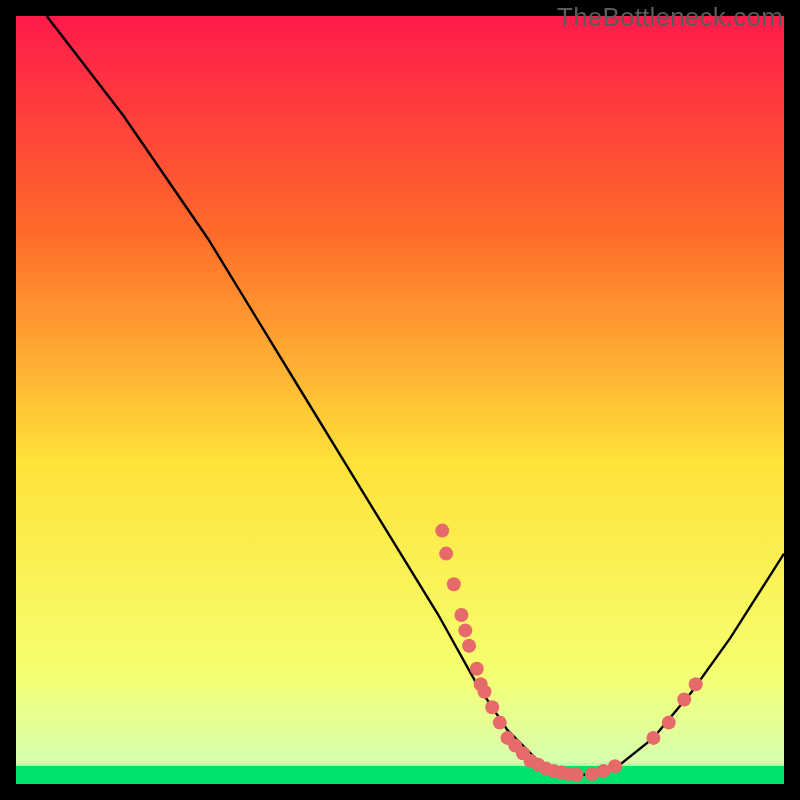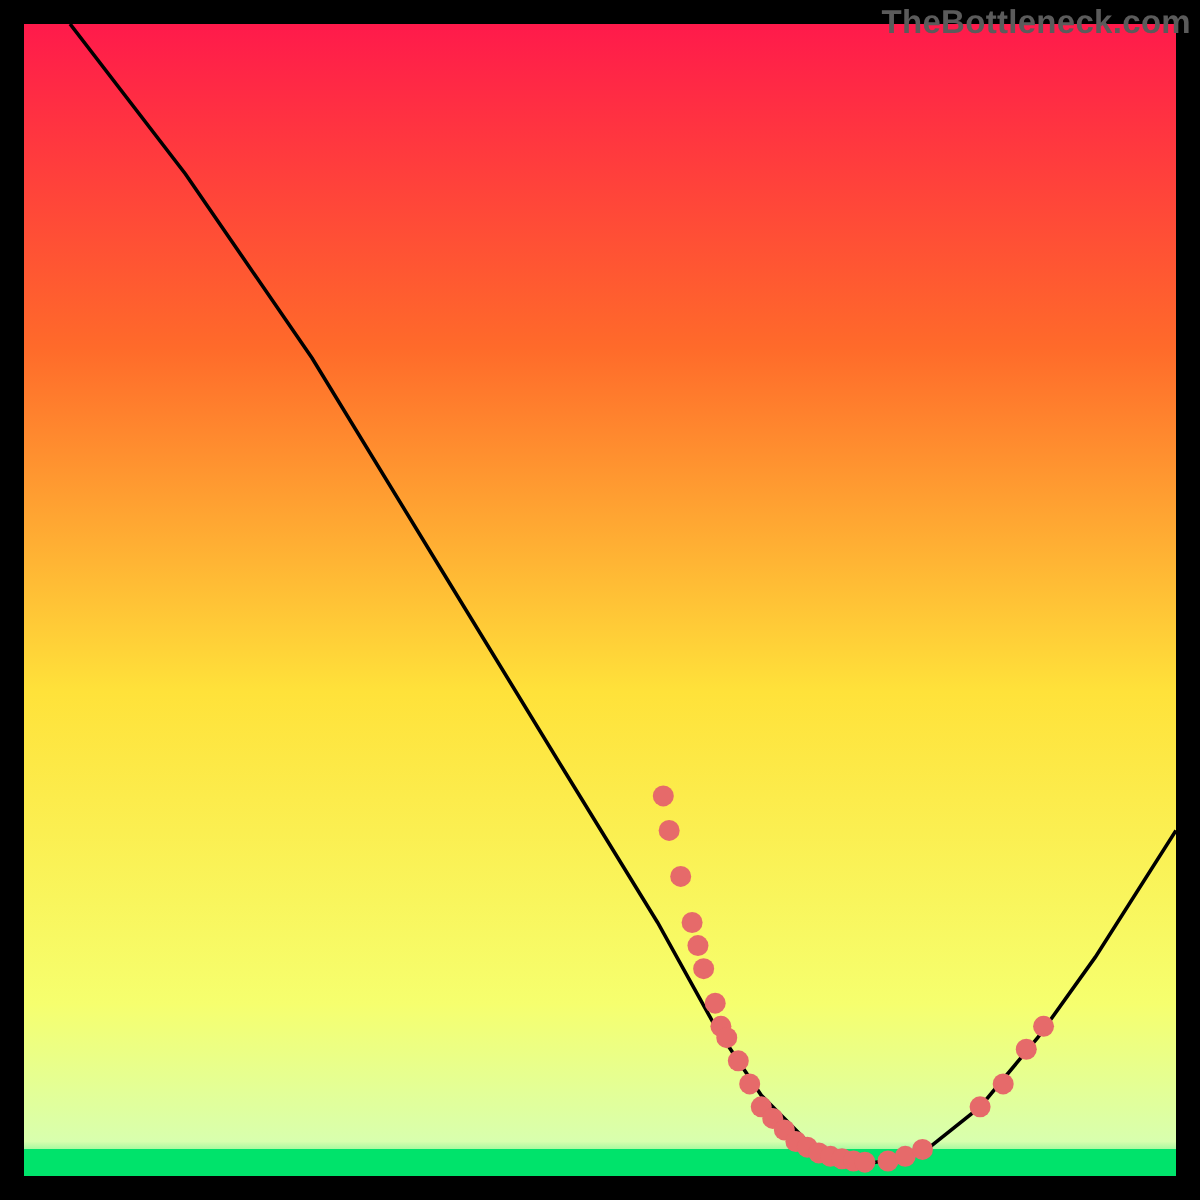--- a/index.html
+++ b/index.html
@@ -22,24 +22,24 @@
     position: absolute;
     left: 0;
     top: 0;
     width: 768px;
     height: 768px;
   }
   svg { display: block; }
   .watermark {
     position: absolute;
     top: 2px;
-    right: 6px;
+    right: 17px;
     color: #5b5b5b;
-    font-size: 22px;
-    font-weight: 700;
+    font-size: 26px;
+    font-weight: 400;
     letter-spacing: 0.2px;
     user-select: none;
   }
 </style>
 </head>
 <body>
 
 <div class="frame">
   <svg class="plot" viewBox="0 0 768 768">
     <defs>

